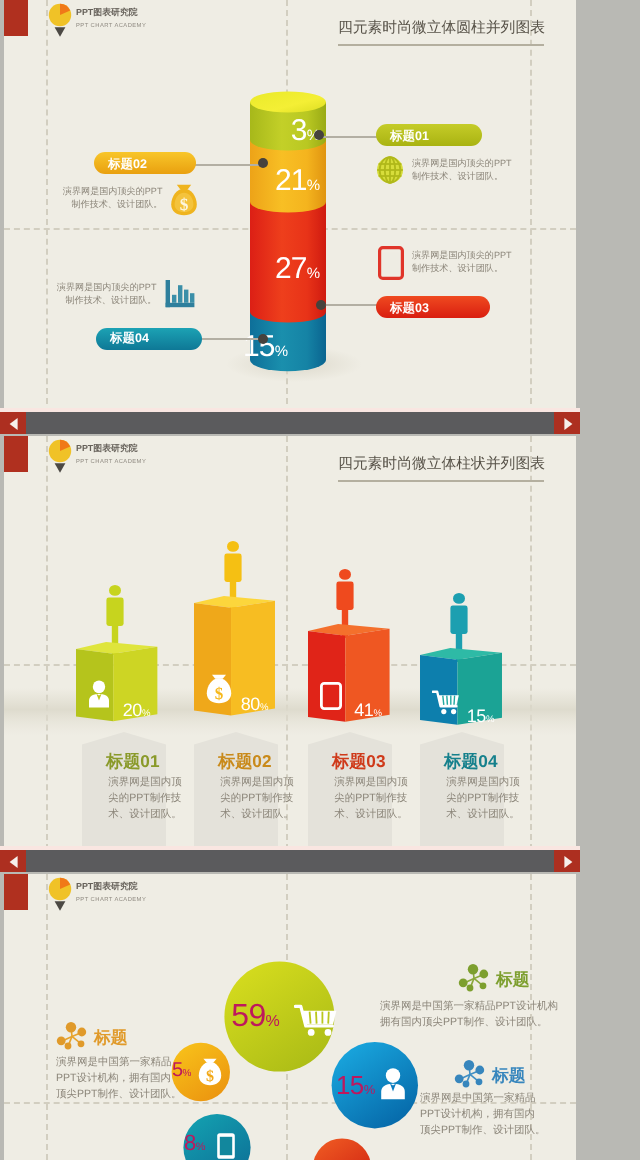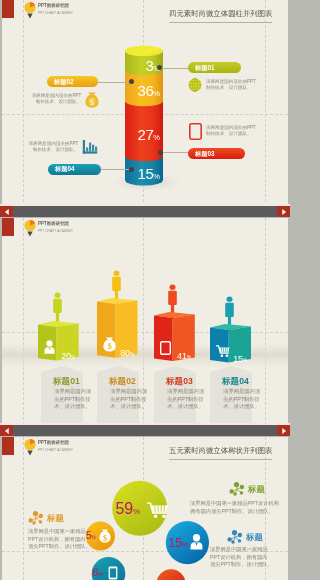--- a/index.html
+++ b/index.html
@@ -164,23 +164,23 @@
         <path d="M23 56 L23 116 A19 5.3 0 0 0 61 116 L61 56 Z" fill="url(#g3)"></path>
         <ellipse cx="42" cy="56" rx="19" ry="5.3" fill="url(#g3t)"></ellipse>
 
         <path d="M23 25 L23 61 A19 5.3 0 0 0 61 61 L61 25 Z" fill="url(#g2)"></path>
         <ellipse cx="42" cy="25" rx="19" ry="5.3" fill="url(#g2t)"></ellipse>
 
         <path d="M23 11 L23 30 A19 5.3 0 0 0 61 30 L61 11 Z" fill="url(#g1)"></path>
         <ellipse cx="42" cy="11" rx="19" ry="5.3" fill="url(#g1t)"></ellipse>
       </svg>
       <div class="pv" style="right:128px;top:57px"><span class="n">3</span><span class="u">%</span></div>
-      <div class="pv" style="right:128px;top:82px"><span class="n">36</span><span class="u">%</span></div>
+      <div class="pv" style="right:128px;top:82px"><span class="n">21</span><span class="u">%</span></div>
       <div class="pv" style="right:128px;top:126px"><span class="n">27</span><span class="u">%</span></div>
-      <div class="pv" style="right:128px;top:165px"><span class="n">15</span><span class="u">%</span></div>
+      <div class="pv" style="right:144px;top:165px"><span class="n">15</span><span class="u">%</span></div>
     </div>
 
     <div class="connector" style="left:157px;top:67.5px;width:30px"></div>
     <div class="dot" style="left:155px;top:65px"></div>
     <div class="pill" style="left:186px;top:62px;width:53px;background:linear-gradient(180deg,#c5cc28,#a9b312)">
         <span>标题01</span>
       </div>
     <svg width="14" height="14" viewBox="0 0 14 14" style="position:absolute;left:186px;top:78px">
       <circle cx="7" cy="7" r="6.5" fill="#d7dd3b"></circle>
       <g stroke="#b0b81a" stroke-width="0.9" fill="none">
@@ -258,20 +258,21 @@
     <div class="logo">
       <svg width="13" height="18" viewBox="0 0 13 18">
         <circle cx="6" cy="6.5" r="5.6" fill="#f0c227"></circle>
         <path d="M6 6.5 L6 0.9 A5.6 5.6 0 0 1 11.1 4.2 Z" fill="#f07818"></path>
         <path d="M3.3 12.6 L8.7 12.6 L6 17.4 Z" fill="#4c4944"></path>
       </svg>
       <div class="txt-cn">PPT图表研究院</div>
       <div class="txt-en">PPT CHART ACADEMY</div>
     </div>
 
+    <div class="stitle" style="left:167px;top:9px">四元素时尚微立体柱状并列图表</div>
 
     <svg width="288" height="207" viewBox="0 0 288 207" style="position:absolute;left:0;top:0">
       <defs>
         <linearGradient id="shade" x1="0" y1="0" x2="0" y2="1">
           <stop offset="0" stop-color="#dedbcd" stop-opacity="0"></stop>
           <stop offset="0.45" stop-color="#dcd9cb" stop-opacity="0.9"></stop>
           <stop offset="1" stop-color="#e7e4d8" stop-opacity="0"></stop>
         </linearGradient>
       </defs>
       <rect x="0" y="126" width="288" height="24" fill="url(#shade)"></rect>
@@ -405,21 +406,20 @@
     <div class="logo">
       <svg width="13" height="18" viewBox="0 0 13 18">
         <circle cx="6" cy="6.5" r="5.6" fill="#f0c227"></circle>
         <path d="M6 6.5 L6 0.9 A5.6 5.6 0 0 1 11.1 4.2 Z" fill="#f07818"></path>
         <path d="M3.3 12.6 L8.7 12.6 L6 17.4 Z" fill="#4c4944"></path>
       </svg>
       <div class="txt-cn">PPT图表研究院</div>
       <div class="txt-en">PPT CHART ACADEMY</div>
     </div>
 
-    <div class="stitle" style="left:167px;top:9px">五元素时尚微立体树状并列图表</div>
 
     <svg width="288" height="143" viewBox="0 0 288 143" style="position:absolute;left:0;top:0">
       <defs>
         <linearGradient id="b1" x1="0.15" y1="0" x2="0.85" y2="1">
           <stop offset="0" stop-color="#d7dd1e"></stop>
             <stop offset="1" stop-color="#aabb16"></stop>
           </linearGradient>
         <linearGradient id="b2" x1="0.15" y1="0" x2="0.85" y2="1">
           <stop offset="0" stop-color="#f8c21a"></stop>
             <stop offset="1" stop-color="#eb930f"></stop>

